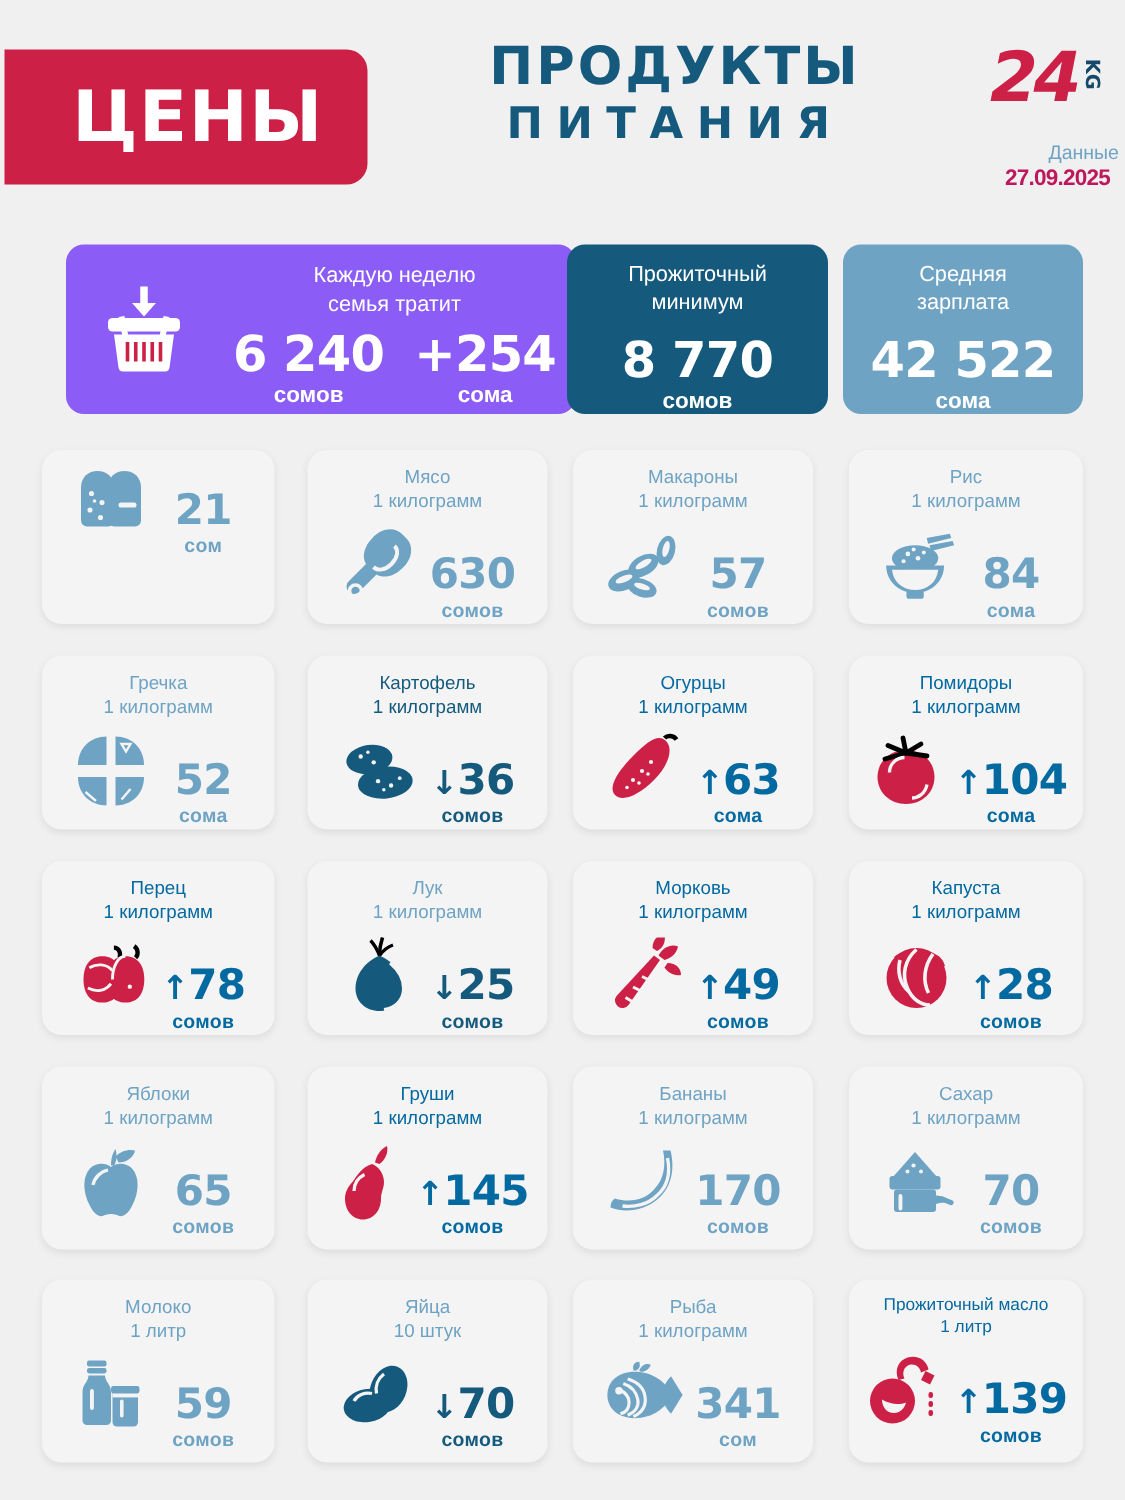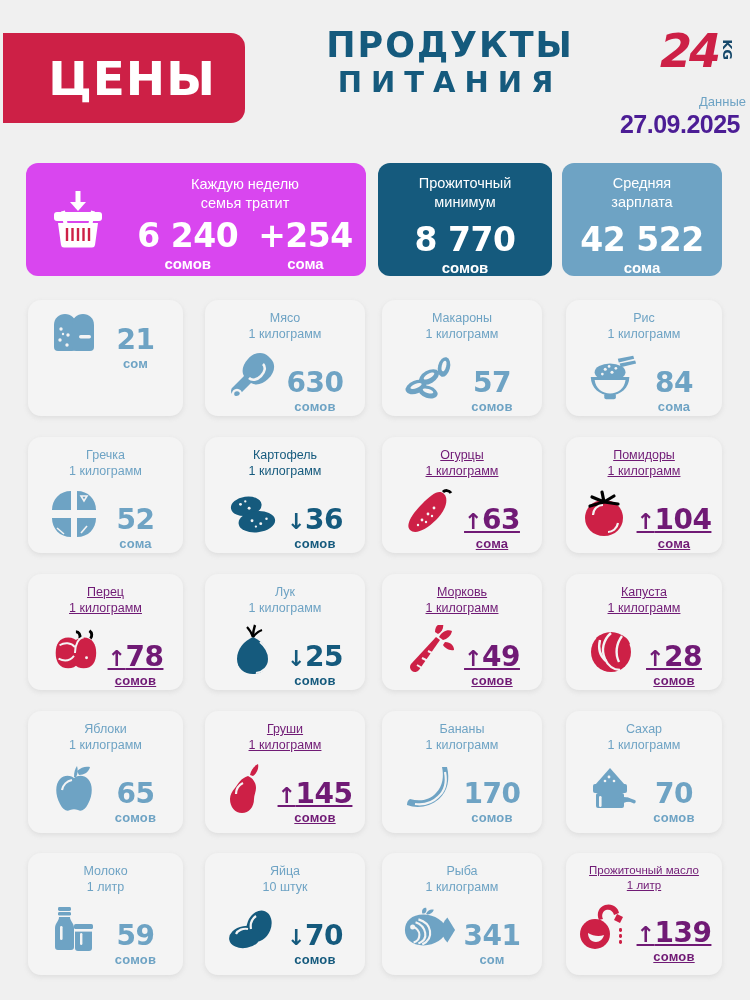--- a/index.html
+++ b/index.html
@@ -52,29 +52,29 @@
     color: #16486a; font-size: 13px; font-weight: 900; letter-spacing: 0px;
     font-family: "DejaVu Sans", sans-serif;
     transform: rotate(90deg); transform-origin: center;
   }
   .data-label {
     position: absolute; left: 624px; top: 93px; width: 140px;
     text-align: right; color: #6ea3c4; font-size: 13px; line-height: 1.45;
   }
   .data-date {
     position: absolute; left: 600px; top: 110px; width: 140px;
-    text-align: right; color: #4c1d95; font-size: 25px; font-weight: 600;
+    text-align: right; color: #be185d; font-size: 15px; font-weight: 600;
     letter-spacing: -0.5px;
   }
 
   
   .stats { position: absolute; left: 0; top: 163px; width: 750px; height: 115px; }
   .stat-card { position: absolute; top: 0; height: 113px; border-radius: 12px; }
 
-  .stat-basket { left: 26px; width: 340px; background: #d946ef; }
+  .stat-basket { left: 44px; width: 340px; background: #8b5cf6; }
   .stat-min    { left: 378px; width: 174px; background: #155a7d; }
   .stat-sal    { left: 562px; width: 160px; background: #6ea3c4; }
 
   .stat-title {
     color: #ffffff; font-size: 14.5px; text-align: center;
     line-height: 1.28; font-weight: 400; padding-top: 11px;
   }
   .stat-num {
     color: #ffffff; font-size: 33px; font-weight: 800; text-align: center;
     line-height: 1.05; font-family: "DejaVu Sans", sans-serif; letter-spacing: -0.5px;
@@ -120,21 +120,21 @@
   .p-cur { font-size: 13px; font-weight: 700; line-height: 1.5; letter-spacing: 0.2px; }
 
   
   .t-blue  .p-title, .t-blue  .p-price, .t-blue  .p-cur  { color: #6ea3c4; }
   .t-blue  .ic { fill: #6ea3c4; }
   .t-navy  .p-title, .t-navy  .p-price, .t-navy  .p-cur  { color: #155a7d; }
   .t-navy  .ic { fill: #155a7d; }
   .t-navyv .p-title { color: #6ea3c4; }
   .t-navyv .p-price, .t-navyv .p-cur { color: #155a7d; }
   .t-navyv .ic { fill: #155a7d; }
-  .t-red   .p-title, .t-red   .p-price, .t-red   .p-cur  { color: #701a75; text-decoration: underline; }
+  .t-red   .p-title, .t-red   .p-price, .t-red   .p-cur  { color: #0369a1; }
   .t-red   .ic { fill: #cd2046; }
 </style>
 </head>
 <body>
 
 <div class="page">
 
   <div class="header">
     <div class="title-banner">
       <span class="word">ЦЕНЫ</span>

